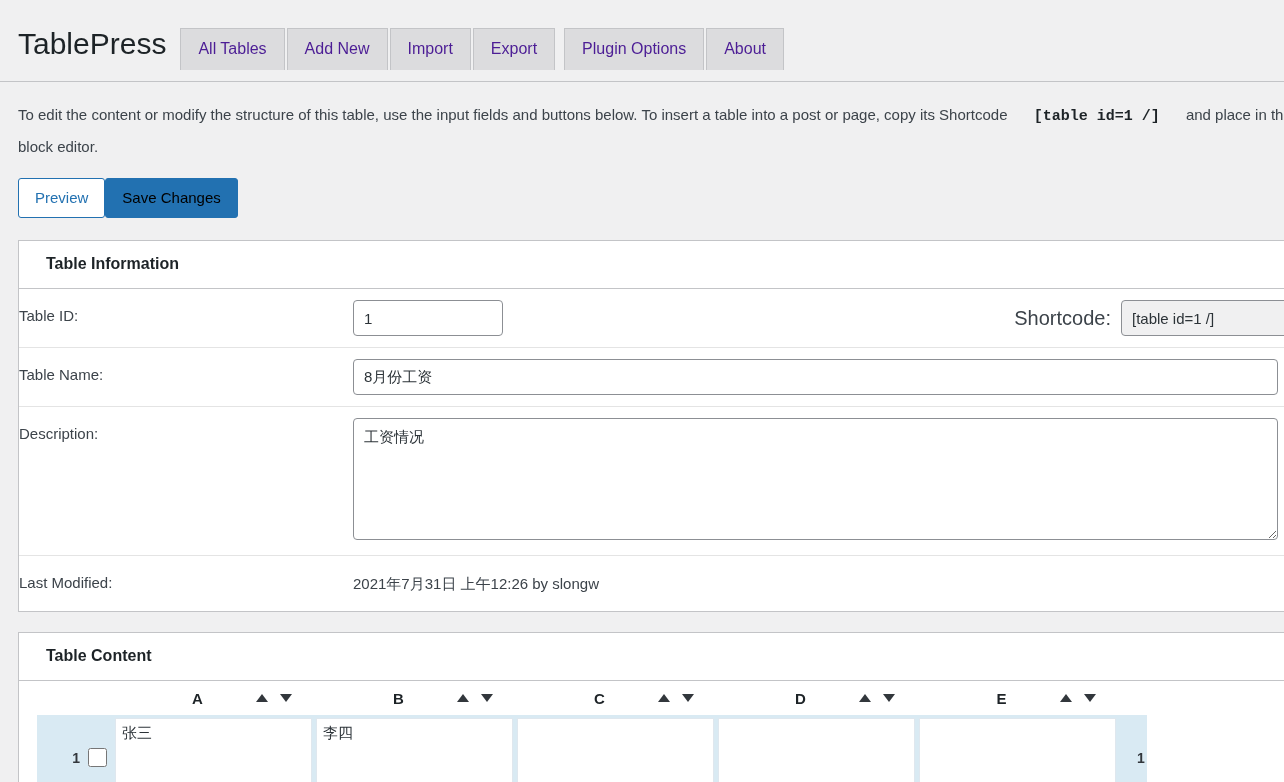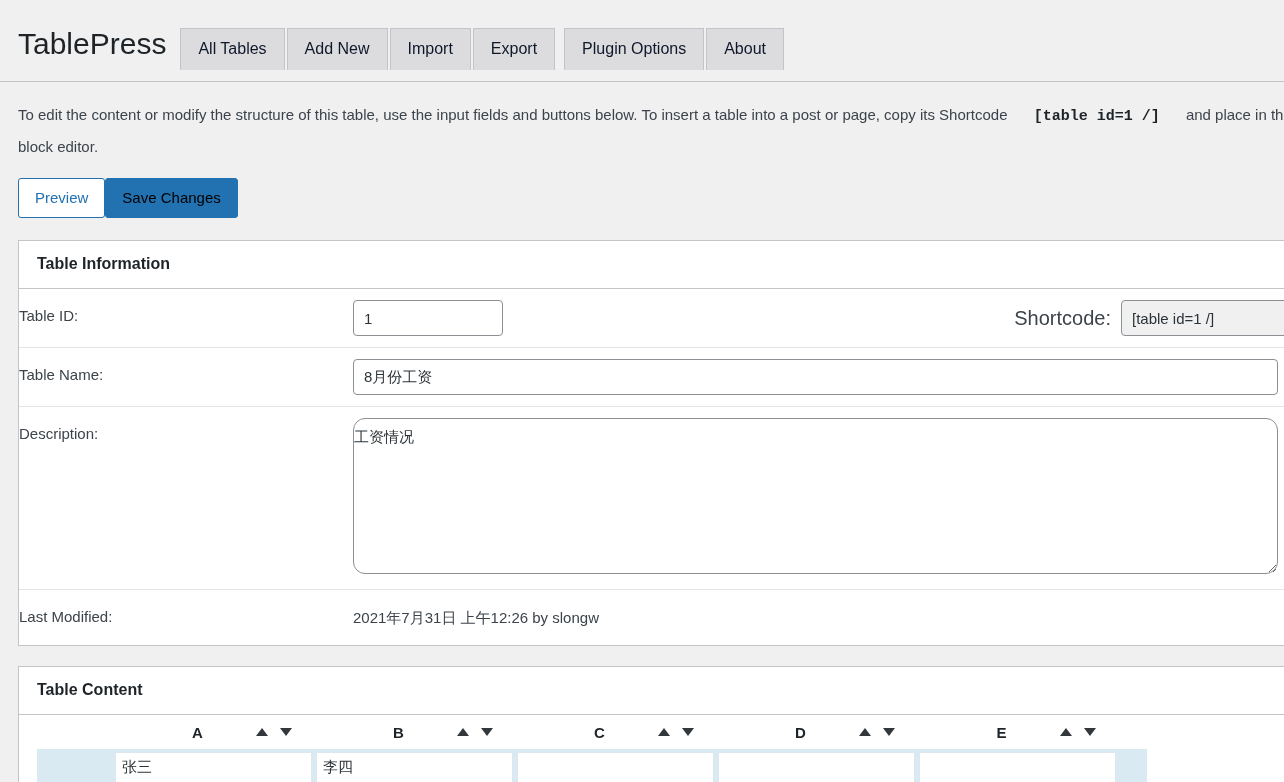--- a/index.html
+++ b/index.html
@@ -40,21 +40,21 @@
     letter-spacing: 0px;
     white-space: nowrap;
   }
   .nav-tab {
     display: inline-block;
     font-size: 16px;
     line-height: 1.33;
     padding: 9px 17px 10px 17px;
     margin-bottom: -1px;
     background: #dcdcde;
-    color: #0f172a;
+    color: #4c1d95;
     border: 1px solid #c3c4c7;
     border-bottom: none;
     text-decoration: none;
     white-space: nowrap;
     cursor: pointer;
   }
   .nav-tab + .nav-tab { margin-left: 2px; }
   .nav-tab.gap-before { margin-left: 9px; }
 
   
@@ -109,21 +109,21 @@
     width: 1330px;
   }
   .postbox-header {
     display: flex;
     align-items: center;
     border-bottom: 1px solid #c3c4c7;
     padding: 0 16px;
     height: 48px;
   }
   .postbox-header h2 {
-    margin: 2px;
+    margin: 11px;
     font-size: 16px;
     font-weight: 600;
     color: #1d2327;
     line-height: 1.4;
   }
   .postbox-inside { padding: 0; }
 
   
   table.tp-form { width: 100%; border-collapse: collapse; }
   table.tp-form td {
@@ -170,27 +170,27 @@
   input.id-field { width: 150px; }
   input.shortcode-field {
     width: 220px;
     background: #f0f0f1;
     color: #2c3338;
   }
   input.name-field { width: 925px; }
 
   textarea.desc-field {
     width: 925px;
-    height: 156px;
+    height: 122px;
     font-size: 15px;
     font-family: "Liberation Sans", sans-serif;
     color: #2c3338;
-    padding: 7px 0;
+    padding: 7px 10px;
     border: 1px solid #8c8f94;
-    border-radius: 12px;
+    border-radius: 4px;
     background: #fff;
     resize: both;
     outline: none;
     line-height: 1.4;
   }
   .last-mod {
     font-size: 15px;
     color: #3c434a;
     line-height: 32px;
     padding-top: 1px;

